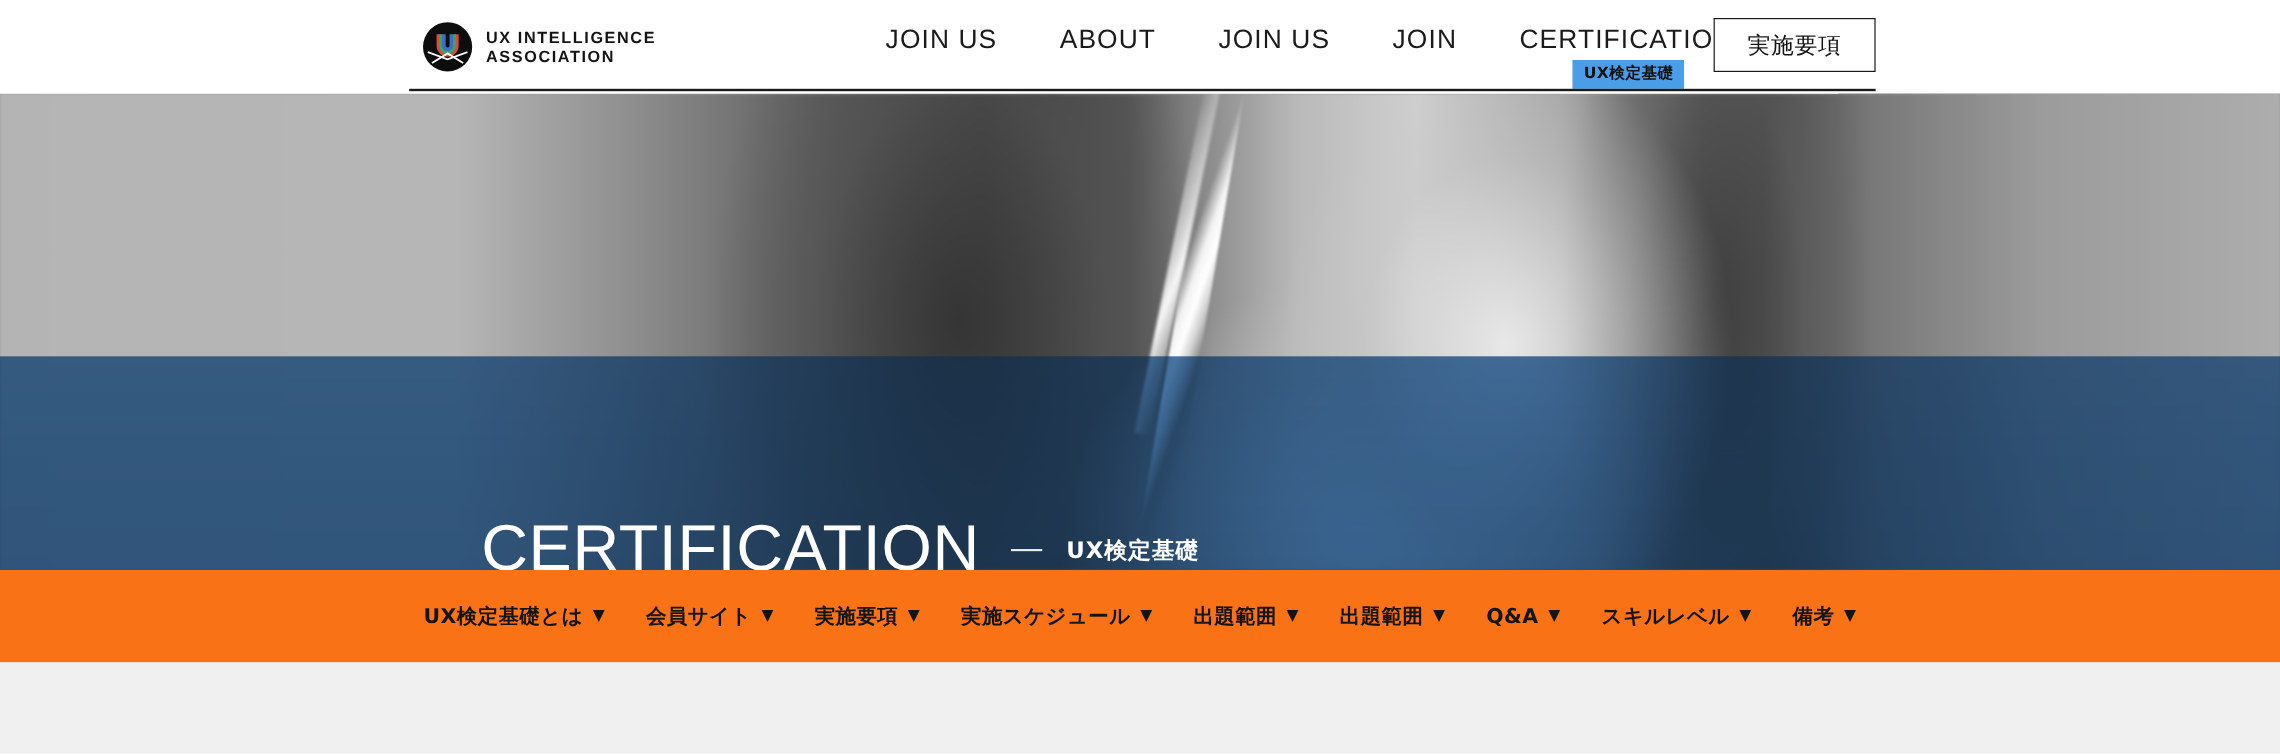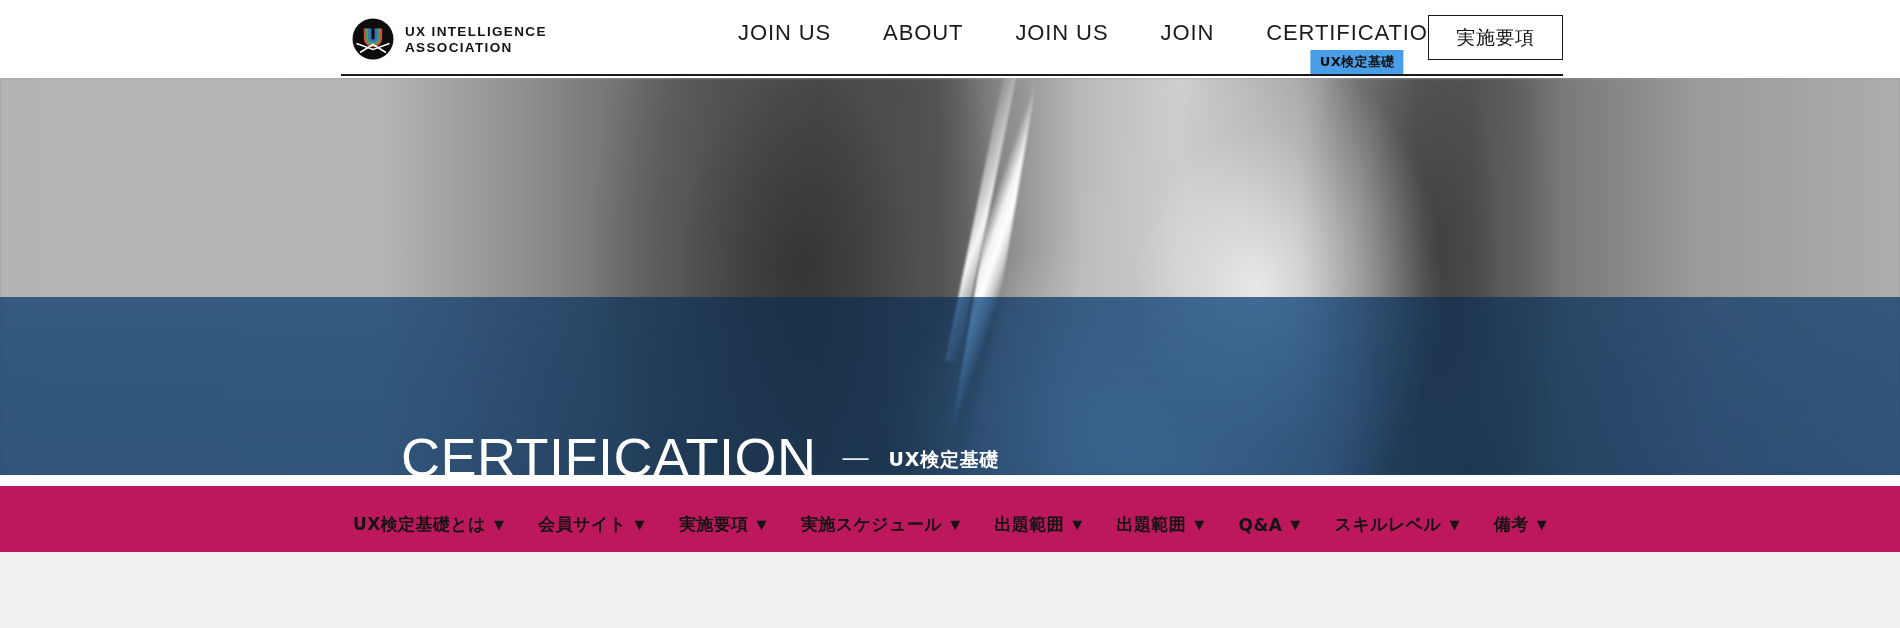--- a/index.html
+++ b/index.html
@@ -263,24 +263,24 @@
     line-height: 1;
     position: relative;
     top: -10px;
     white-space: nowrap;
     font-family: "DejaVu Sans", "Liberation Sans", sans-serif;
   }
 
   
   .subnav {
     position: absolute;
-    top: 486px; left: 0;
+    top: 475px; left: 0;
     width: 1900px;
     height: 77px;
-    background: #be185d;
+    background: #f97316;
     display: flex;
     align-items: center;
     justify-content: center;
     gap: 0;
   }
   .subnav-item {
     display: inline-flex;
     align-items: center;
     gap: 8px;
     font-size: 17px;

